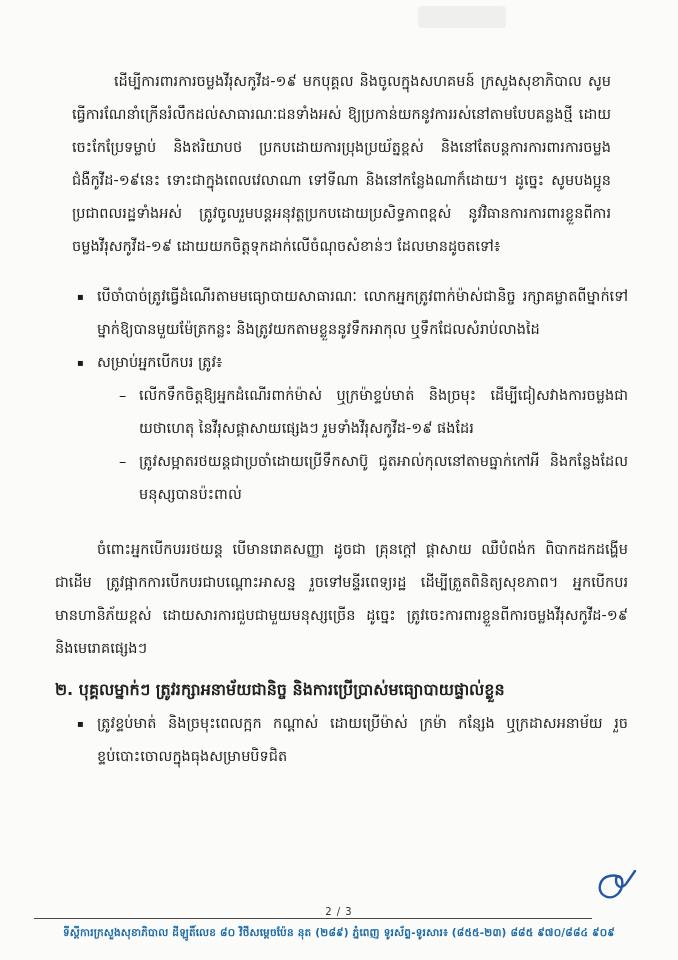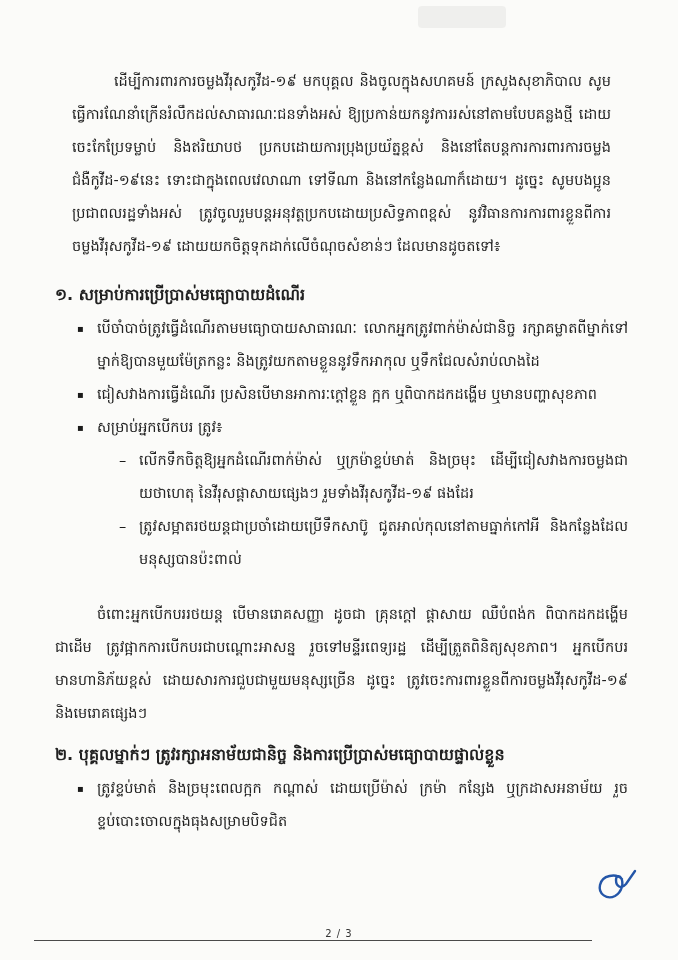--- a/index.html
+++ b/index.html
@@ -61,25 +61,23 @@
 </style>
 </head>
 <body>
 
 <div class="scan-artifact"></div>
 
 <div class="page">
 
   <p class="intro">ដើម្បីការពារការចម្លងវីរុសកូវីដ-១៩ មកបុគ្គល និងចូលក្នុងសហគមន៍ ក្រសួងសុខាភិបាល សូមធ្វើការណែនាំក្រើនរំលឹកដល់សាធារណៈជនទាំងអស់ ឱ្យប្រកាន់យកនូវការរស់នៅតាមបែបគន្លងថ្មី ដោយចេះកែប្រែទម្លាប់ និងឥរិយាបថ ប្រកបដោយការប្រុងប្រយ័ត្នខ្ពស់ និងនៅតែបន្តការការពារការចម្លងជំងឺកូវីដ-១៩នេះ ទោះជាក្នុងពេលវេលាណា ទៅទីណា និងនៅកន្លែងណាក៏ដោយ។ ដូច្នេះ សូមបងប្អូនប្រជាពលរដ្ឋទាំងអស់ ត្រូវចូលរួមបន្តអនុវត្តប្រកបដោយប្រសិទ្ធភាពខ្ពស់ នូវវិធានការការពារខ្លួនពីការចម្លងវីរុសកូវីដ-១៩ ដោយយកចិត្តទុកដាក់លើចំណុចសំខាន់ៗ ដែលមានដូចតទៅ៖</p>
 
-  <div class="sec-heading">១. សម្រាប់ការប្រើប្រាស់មធ្យោបាយដំណើរ</div>
 
   <ul class="b1">
     <li>បើចាំបាច់ត្រូវធ្វើដំណើរតាមមធ្យោបាយសាធារណៈ លោកអ្នកត្រូវពាក់ម៉ាស់ជានិច្ច រក្សាគម្លាតពីម្នាក់ទៅម្នាក់ឱ្យបានមួយម៉ែត្រកន្លះ និងត្រូវយកតាមខ្លួននូវទឹកអាកុល ឬទឹកជែលសំរាប់លាងដៃ</li>
-    <li>ជៀសវាងការធ្វើដំណើរ ប្រសិនបើមានអាការៈក្តៅខ្លួន ក្អក ឬពិបាកដកដង្ហើម ឬមានបញ្ហាសុខភាព</li>
     <li>
       <span>សម្រាប់អ្នកបើកបរ ត្រូវ៖</span>
       <ul class="b2">
         <li>លើកទឹកចិត្តឱ្យអ្នកដំណើរពាក់ម៉ាស់ ឬក្រម៉ាខ្ទប់មាត់ និងច្រមុះ ដើម្បីជៀសវាងការចម្លងជាយថាហេតុ នៃវីរុសផ្តាសាយផ្សេងៗ រួមទាំងវីរុសកូវីដ-១៩ ផងដែរ</li>
         <li>ត្រូវសម្អាតរថយន្តជាប្រចាំដោយប្រើទឹកសាប៊ូ ជូតអាល់កុលនៅតាមធ្នាក់កៅអី និងកន្លែងដែលមនុស្សបានប៉ះពាល់</li>
       </ul>
     </li>
   </ul>
 
   <p class="para">ចំពោះអ្នកបើកបររថយន្ត បើមានរោគសញ្ញា ដូចជា គ្រុនក្តៅ ផ្តាសាយ ឈឺបំពង់ក ពិបាកដកដង្ហើម ជាដើម ត្រូវផ្អាកការបើកបរជាបណ្តោះអាសន្ន រួចទៅមន្ទីរពេទ្យរដ្ឋ ដើម្បីត្រួតពិនិត្យសុខភាព។ អ្នកបើកបរ មានហានិភ័យខ្ពស់ ដោយសារការជួបជាមួយមនុស្សច្រើន ដូច្នេះ ត្រូវចេះការពារខ្លួនពីការចម្លងវីរុសកូវីដ-១៩ និងមេរោគផ្សេងៗ</p>
@@ -95,13 +93,14 @@
 
 <div class="signature">
   <svg width="52" height="42" viewBox="0 0 52 42">
     <path d="M34 13 C 28 7, 14 9, 12 19 C 10 28, 19 34, 27 30 C 34 26, 36 17, 33 12 C 31 9, 28 10, 28 14 C 28 20, 33 24, 38 18 L 47 5" fill="none" stroke="#2456a8" stroke-width="2.4" stroke-linecap="round"></path>
   </svg>
 </div>
 
 <div class="footer">
   <div class="pageno">2 / 3</div>
   <div class="rule"></div>
+  <div class="org" style="color: rgb(26, 106, 166);">ទីស្តីការក្រសួងសុខាភិបាល ដីឡូតិ៍លេខ ៨០ វិថីសម្តេចប៉ែន នុត (២៨៩) ភ្នំពេញ ទូរស័ព្ទ-ទូរសារ៖ (៨៥៥-២៣) ៨៨៥ ៩៧០/៨៨៤ ៩០៩</div>
 </div>
 
 </body></html>

